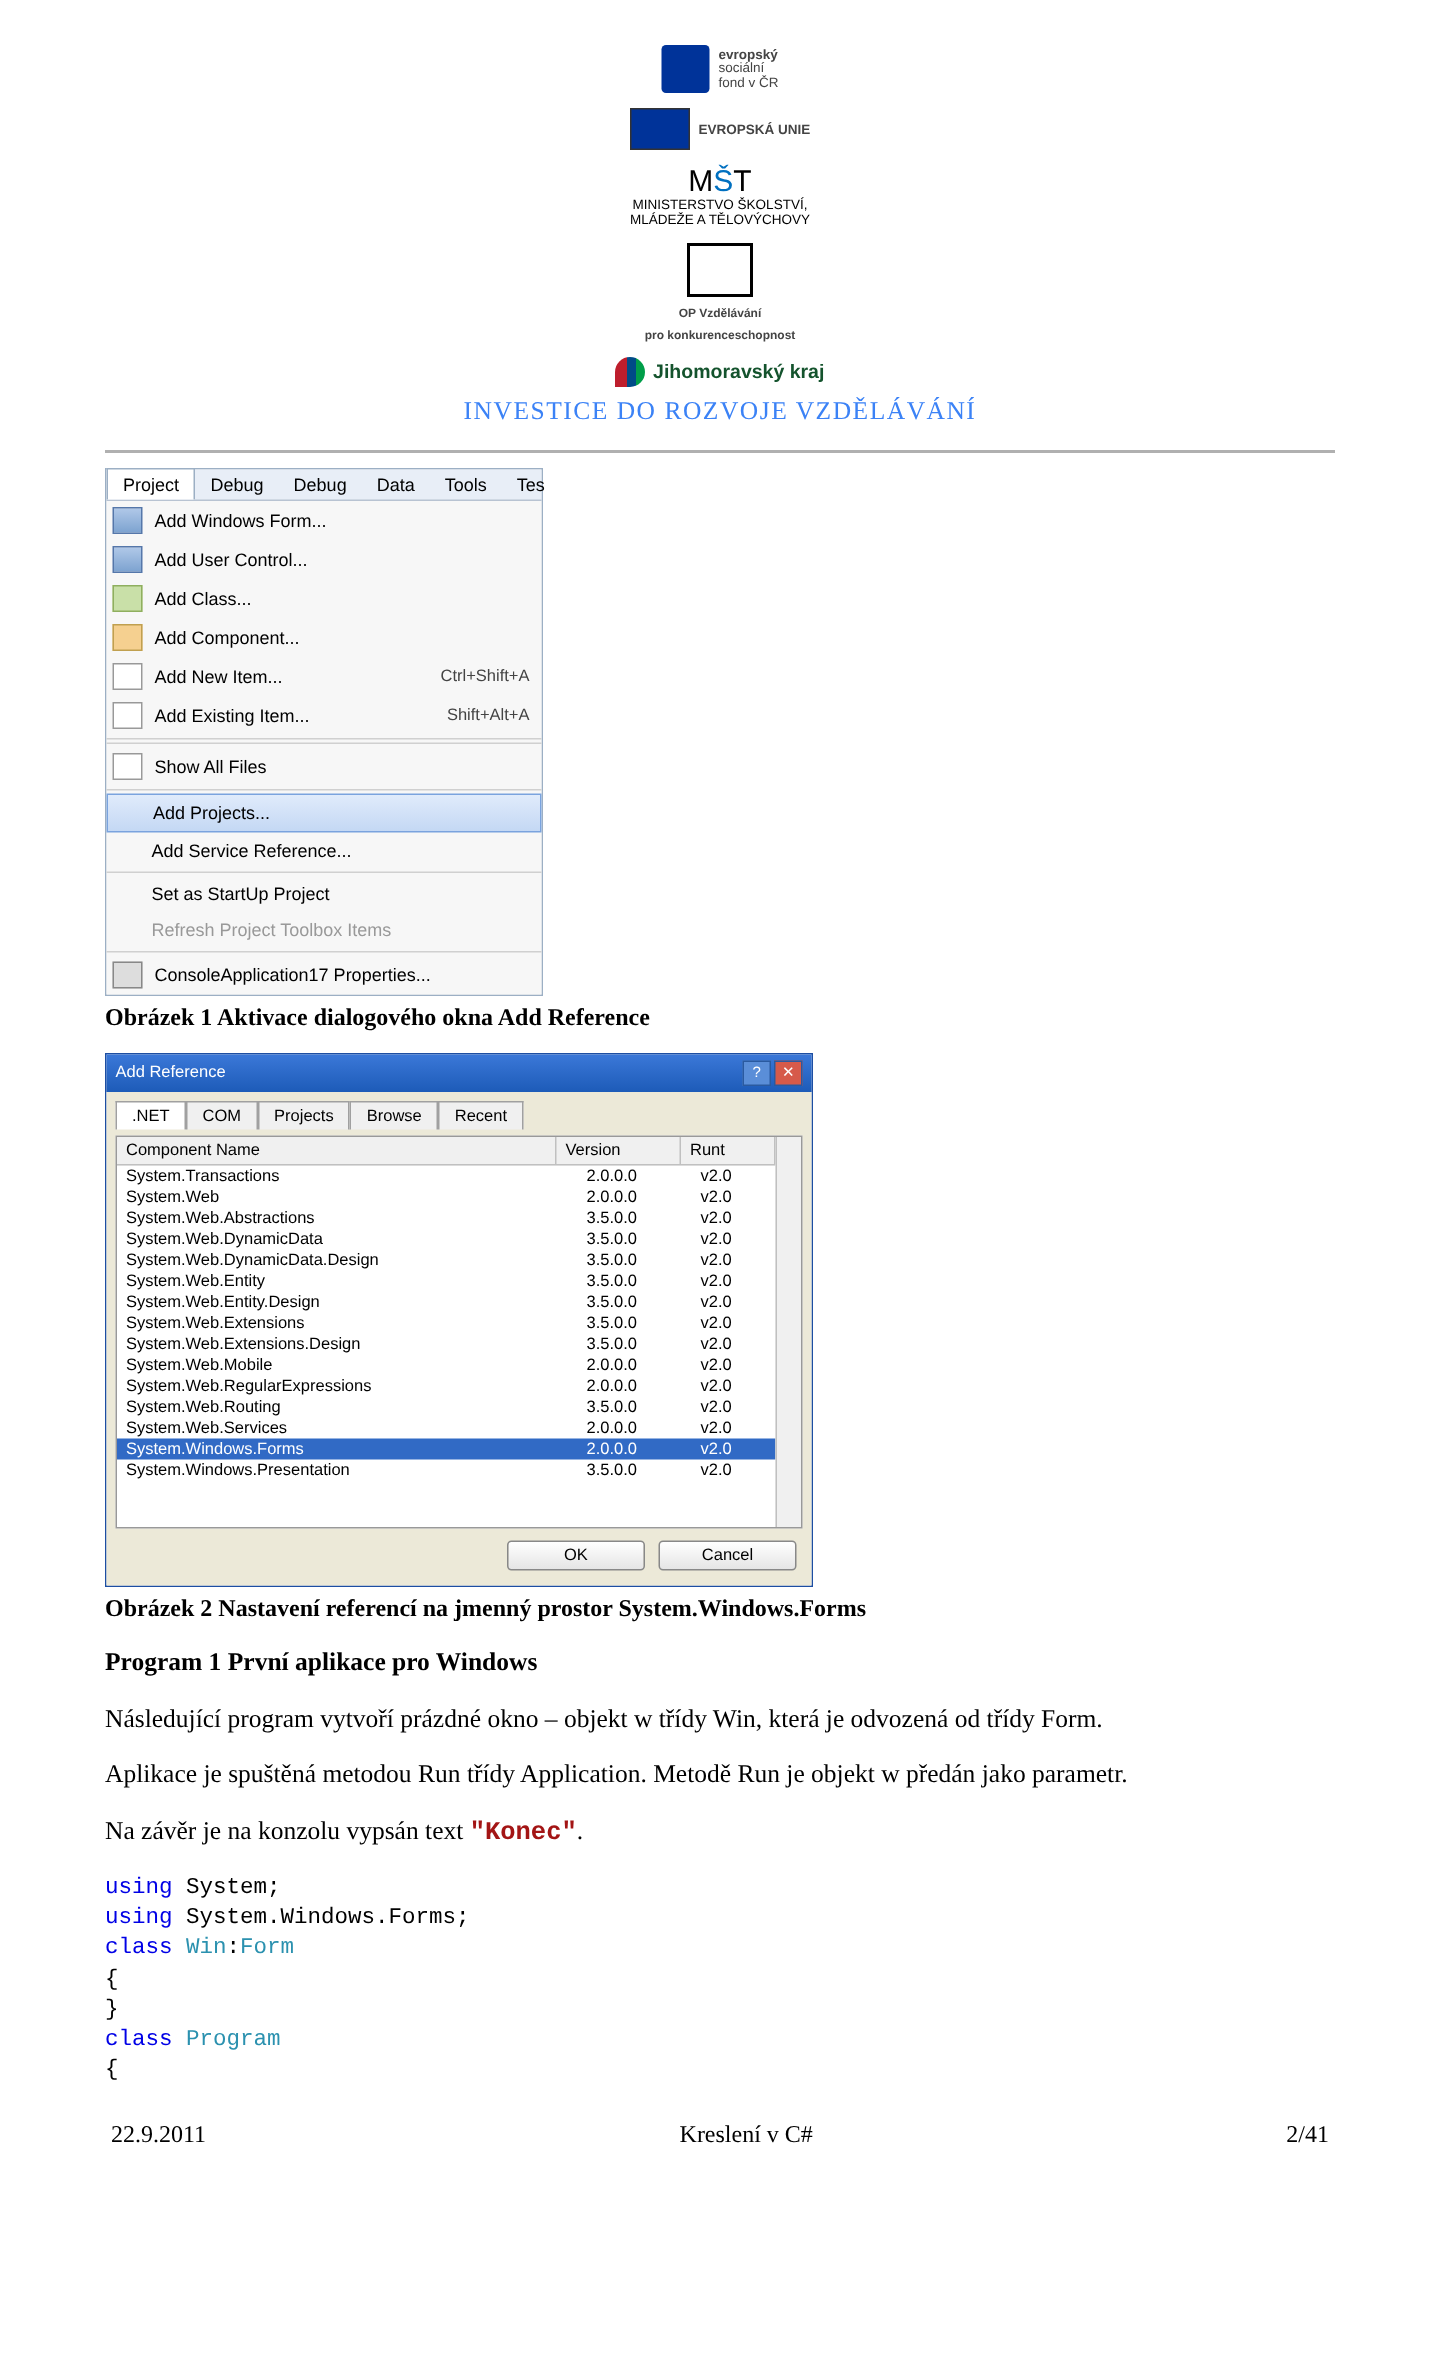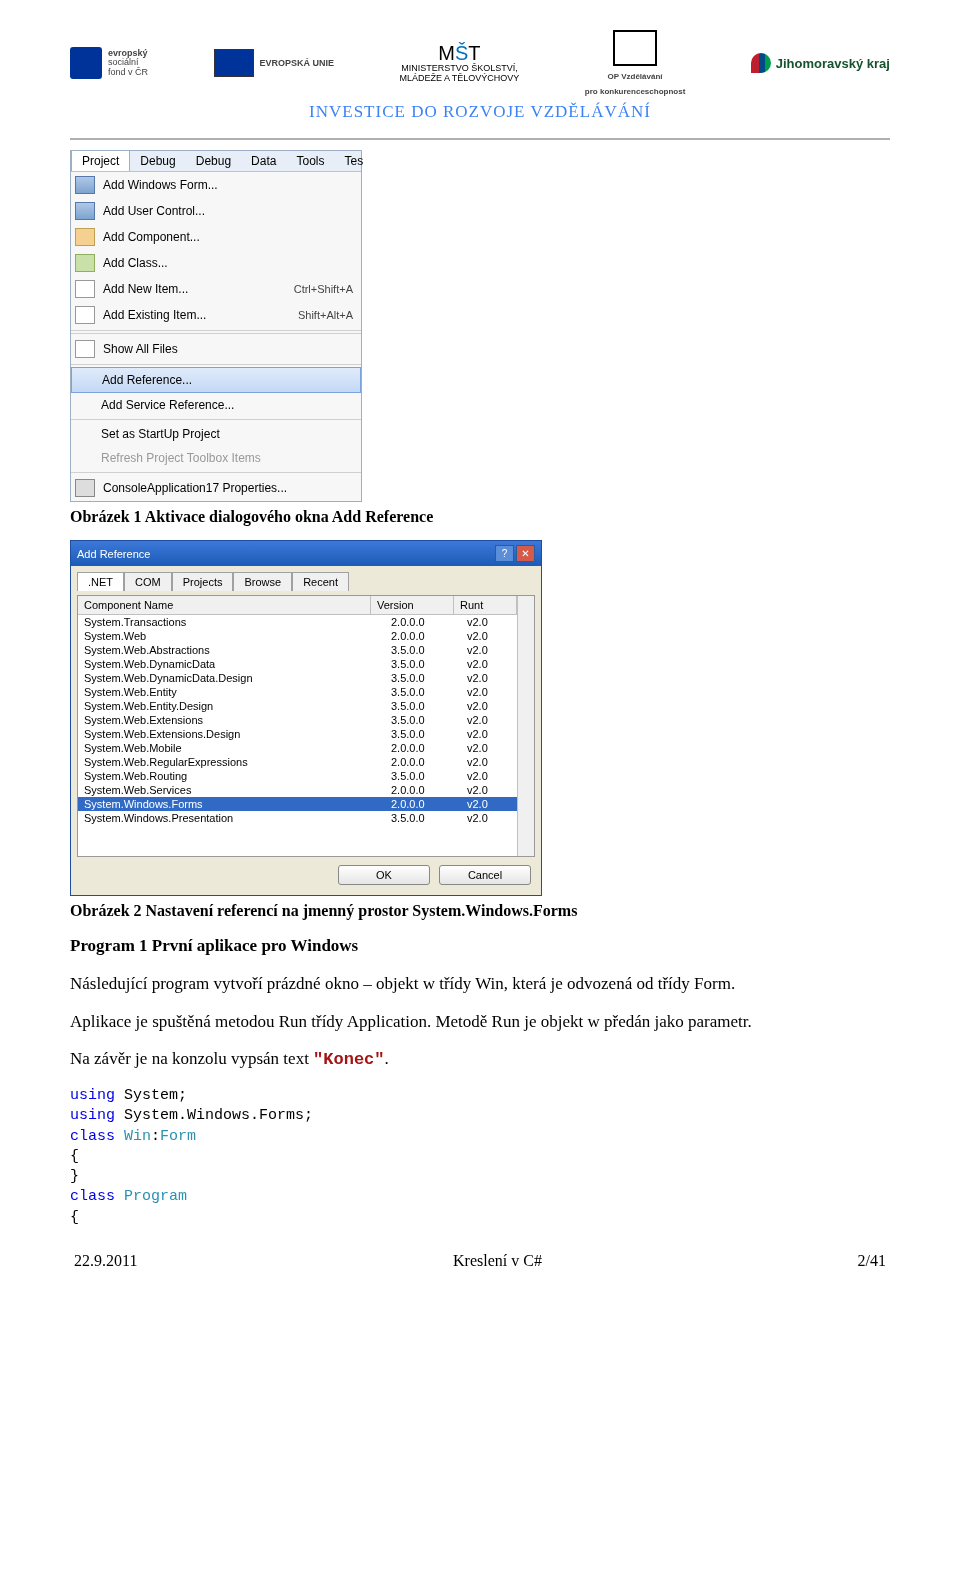--- a/index.html
+++ b/index.html
@@ -3,21 +3,21 @@
 <meta charset="utf-8">
 <style>
   body {
     margin: 0;
     font-family: Arial, sans-serif;
     background: #fff;
     color: #000;
     width: 960px;
   }
   .container { padding: 30px 70px 20px 70px; }
-  .logos { display: flex; align-items: center; justify-content: space-between; margin-bottom: 6px; gap: 10px; }
+  .logos { display: flex; align-items: center; justify-content: space-between; margin-bottom: 6px; gap: 10px; flex-direction: column; }
   .logo { display: flex; align-items: center; gap: 6px; font-size: 9px; color: #444; }
   .eu-box { width: 32px; height: 32px; background: #003399; border-radius: 3px; position: relative; }
   .eu-flag { width: 38px; height: 26px; background: #003399; border: 1px solid #333; }
   .msmt-logo { font-size: 9px; text-align: center; line-height: 1.1; }
   .opvk-box { width: 40px; height: 32px; border: 2px solid #000; position: relative; }
   .jmk-logo { font-size: 13px; font-weight: bold; color: #14532d; display:flex; align-items:center; gap:5px;}
   .jmk-shape { width:20px; height:20px; background: linear-gradient(90deg,#be1e2d 40%,#004b87 40%,#004b87 70%,#009e49 70%); border-radius:50% 50% 50% 0;}
   .investice { text-align: center; font-size: 17px; color: #3b82f6; letter-spacing: 1px; margin-bottom: 16px; font-family: "Times New Roman", serif; }
   .investice-line { border: none; border-top: 2px solid #b0b0b0; margin: 4px 0 10px 0; }
   
@@ -117,47 +117,47 @@
   <div class="vs-items" id="vs-items">
         <div class="vs-item">
           <span class="vs-icon icon-form"></span>
           <span>Add Windows Form...</span>
         </div>
         <div class="vs-item">
           <span class="vs-icon icon-form"></span>
           <span>Add User Control...</span>
         </div>
         <div class="vs-item">
+          <span class="vs-icon icon-class"></span>
+          <span>Add Class...</span>
+        </div>
+        <div class="vs-item">
           <span class="vs-icon icon-comp"></span>
           <span>Add Component...</span>
-        </div>
-        <div class="vs-item">
-          <span class="vs-icon icon-class"></span>
-          <span>Add Class...</span>
         </div>
         <div class="vs-item">
           <span class="vs-icon icon-item"></span>
           <span>Add New Item...</span>
           <span class="vs-shortcut">Ctrl+Shift+A</span>
         </div>
         <div class="vs-item">
           <span class="vs-icon icon-item"></span>
           <span>Add Existing Item...</span>
           <span class="vs-shortcut">Shift+Alt+A</span>
         </div>
         <div class="vs-sep"></div>
         <div class="vs-sep"></div>
         <div class="vs-item">
           <span class="vs-icon icon-item"></span>
           <span>Show All Files</span>
         </div>
         <div class="vs-sep"></div>
         <div class="vs-item sel">
           <span class="vs-icon "></span>
-          <span>Add Reference...</span>
+          <span>Add Projects...</span>
         </div>
         <div class="vs-item">
           <span class="vs-icon "></span>
           <span>Add Service Reference...</span>
         </div>
         <div class="vs-sep"></div>
         <div class="vs-item">
           <span class="vs-icon "></span>
           <span>Set as StartUp Project</span>
         </div>

